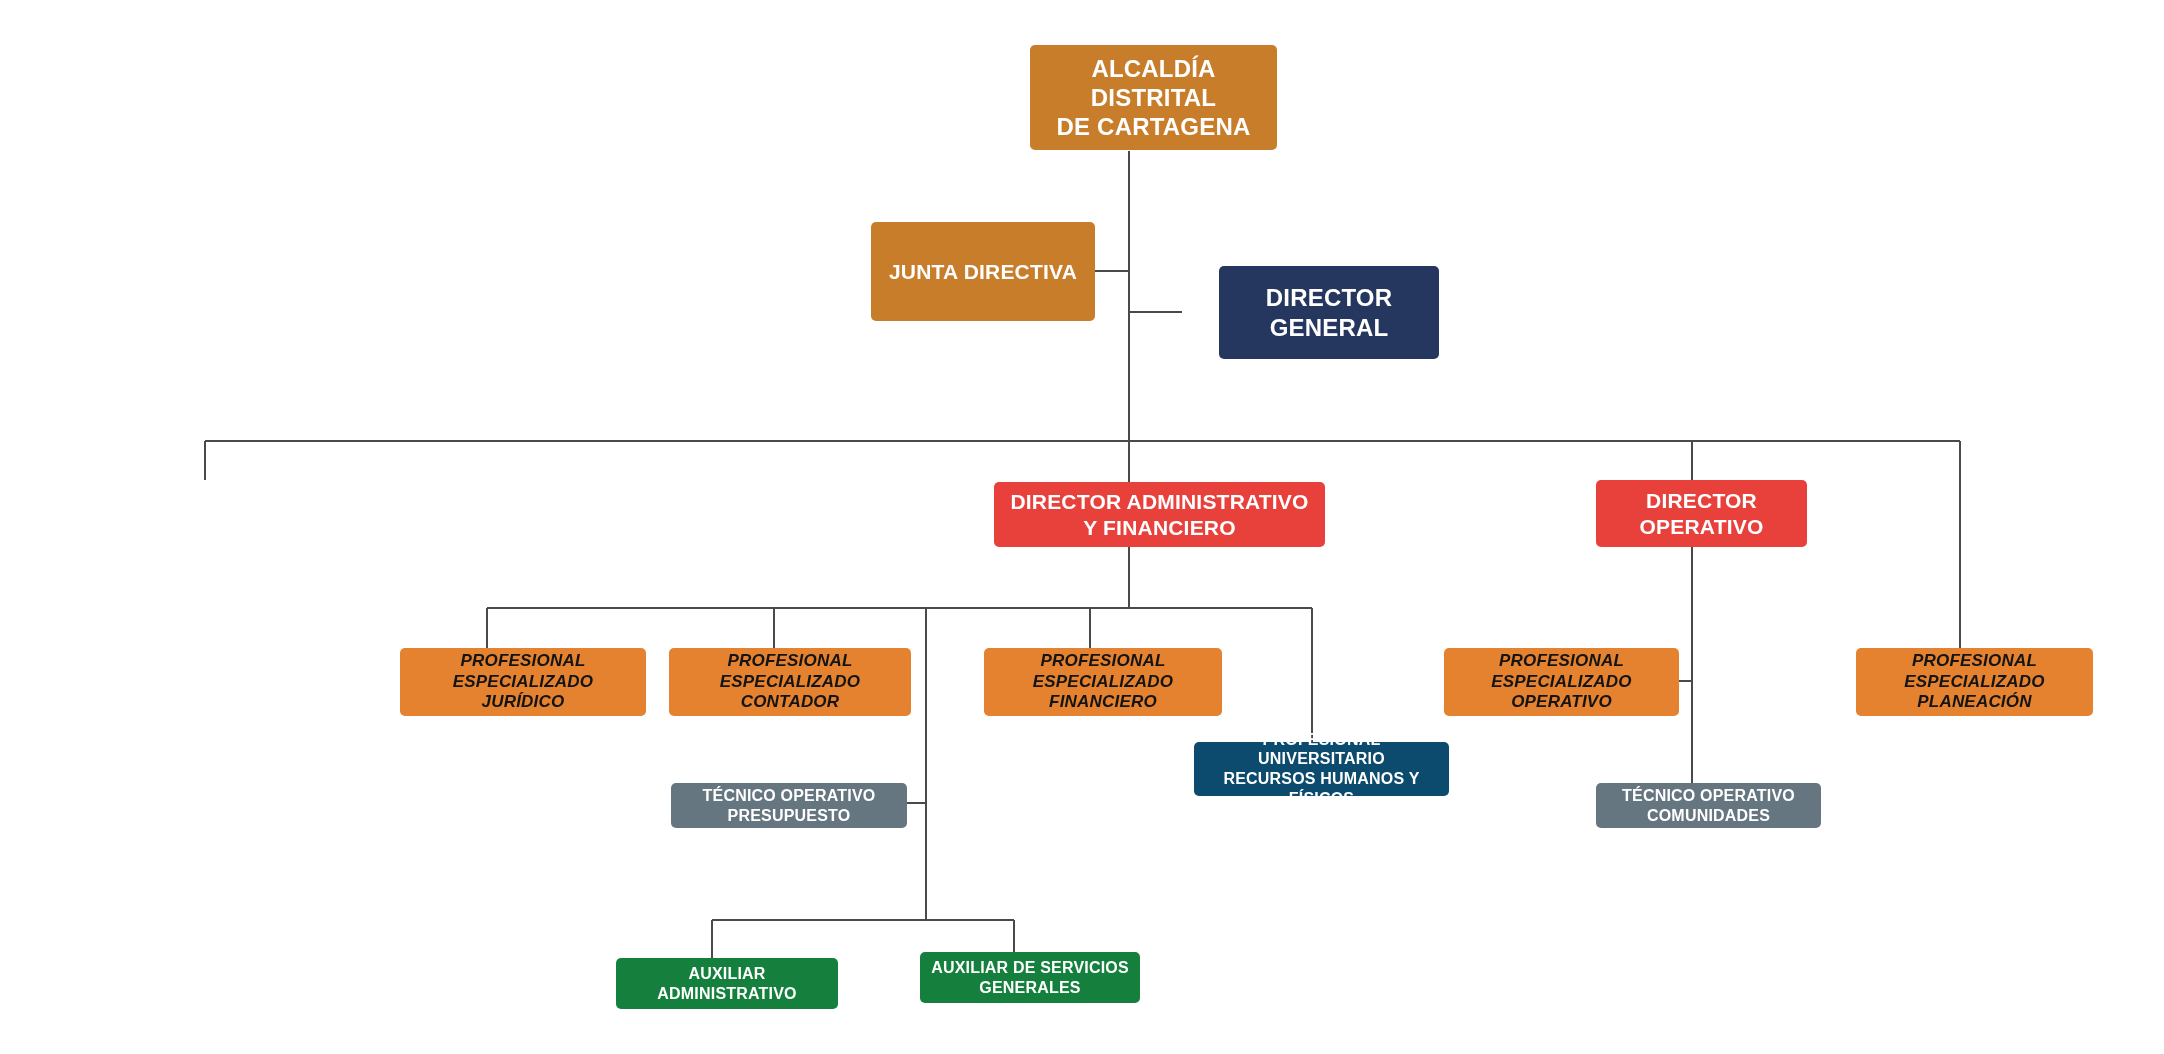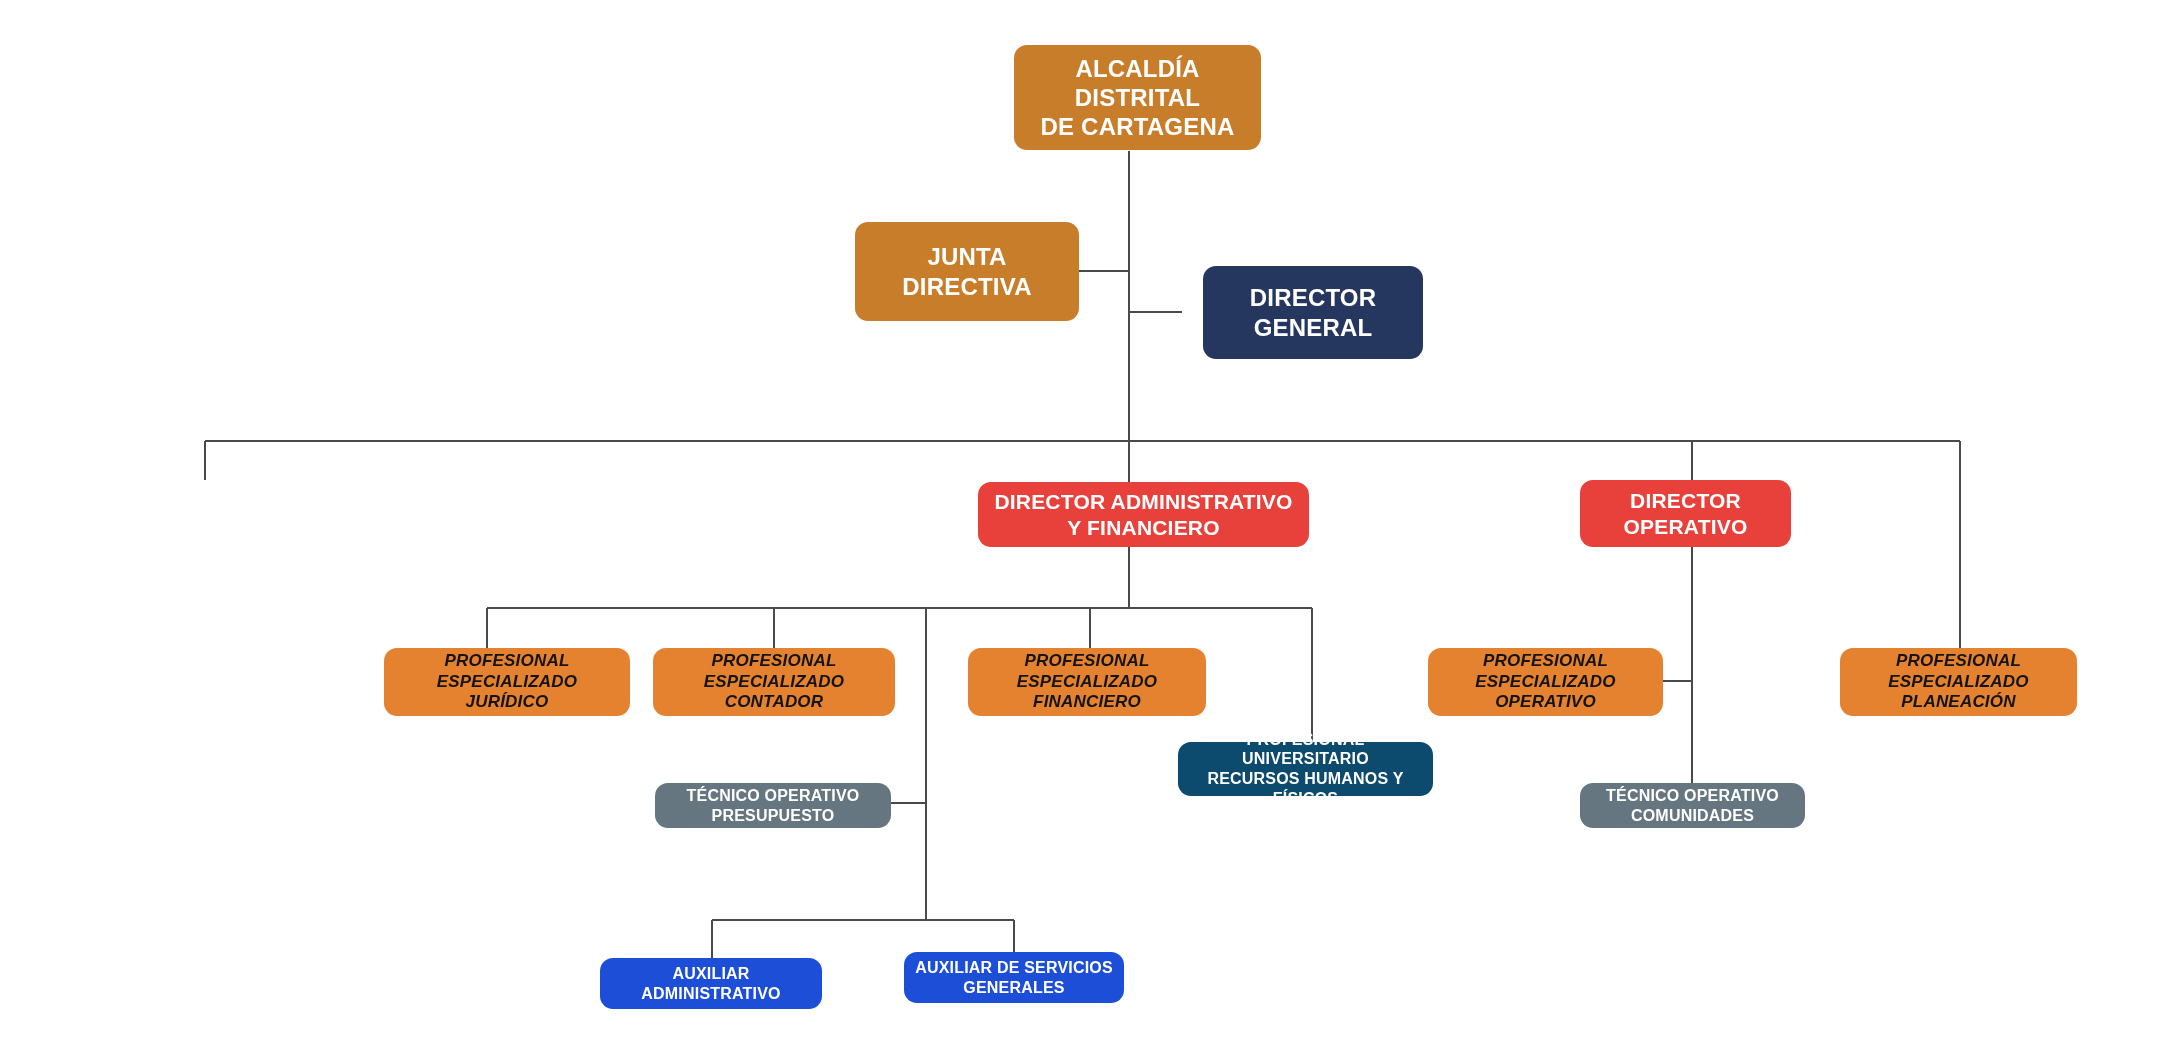--- a/index.html
+++ b/index.html
@@ -21,46 +21,47 @@
     position: absolute;
     left: 0;
     top: 0;
     width: 2164px;
     height: 1054px;
     pointer-events: none;
   }
   .node {
     position: absolute;
     box-sizing: border-box;
-    border-radius: 13px;
+    border-radius: 5px;
     display: flex;
     align-items: center;
     justify-content: center;
     text-align: center;
     line-height: 1.22;
     letter-spacing: 0.2px;
     padding: 4px 8px;
     z-index: 3;
+    margin-left: 16px;
   }
   .node-label {
     display: block;
     white-space: pre-line;
   }
   
   .c-amber   { background: #c87d2b; color: #ffffff; }
   .c-navy    { background: #26375f; color: #ffffff; }
   .c-red     { background: #e8413c; color: #ffffff; }
   .c-orange  { background: #e5822f; color: #141414; }
   .c-blue    { background: #0c4a6e; color: #ffffff; }
   .c-grey    { background: #667680; color: #ffffff; }
-  .c-green   { background: #1d4ed8; color: #ffffff; }
+  .c-green   { background: #15803d; color: #ffffff; }
 
   
   .s-root   { font-size: 24px; font-weight: 600; }
-  .s-board  { font-size: 24px; font-weight: 600; }
+  .s-board  { font-size: 21px; font-weight: 600; }
   .s-dir    { font-size: 24px; font-weight: 600; }
   .s-head   { font-size: 21px; font-weight: 600; }
   .s-sub    { font-size: 17px; font-weight: 600; font-style: italic; }
   .s-small  { font-size: 16px; font-weight: 600; }
 </style>
 </head>
 <body>
 
 <div id="org-canvas">
 

